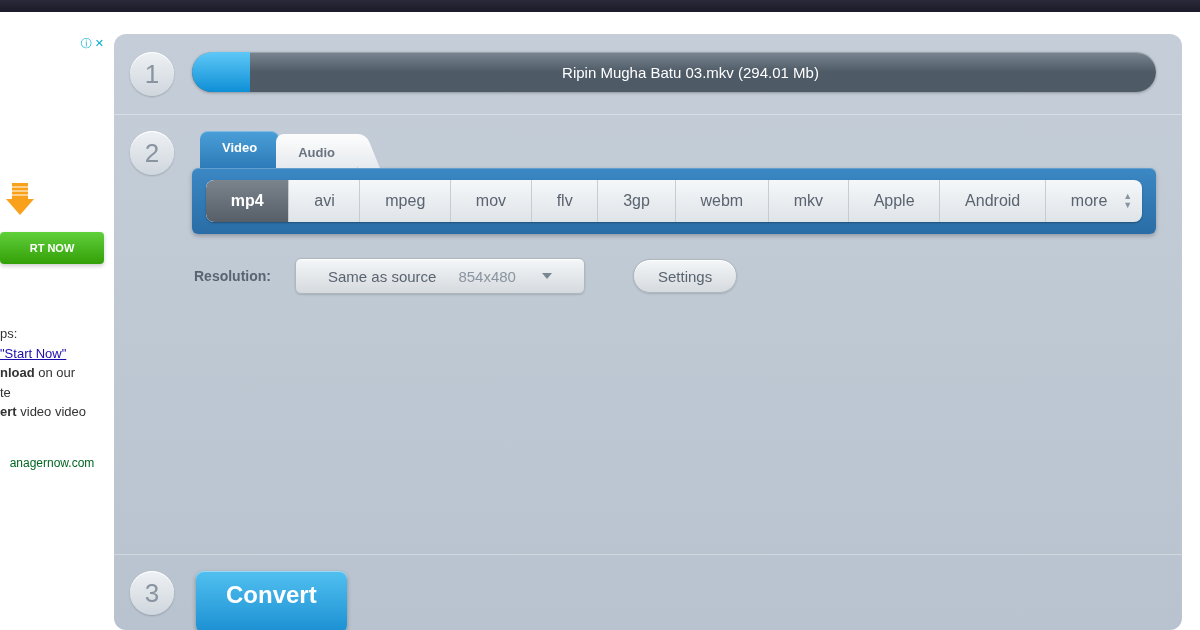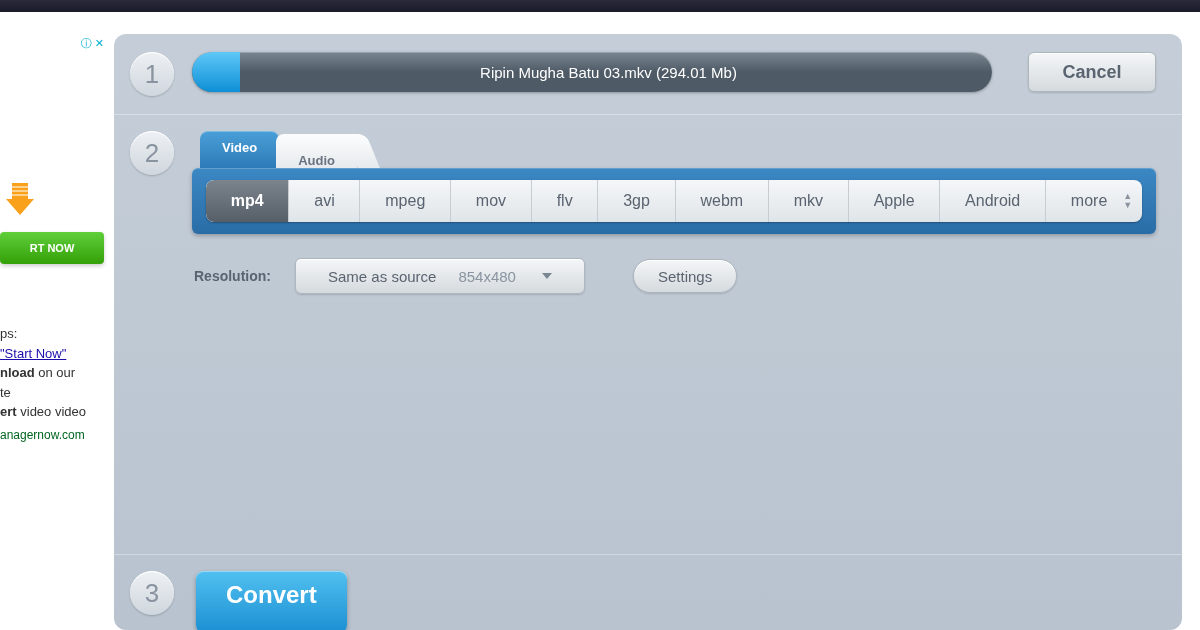--- a/index.html
+++ b/index.html
@@ -41,21 +41,21 @@
     font-weight: bold;
     font-size: 11px;
     padding: 10px 6px;
     border-radius: 4px;
     text-align: center;
     margin-bottom: 60px;
     box-shadow: 0 2px 4px rgba(0,0,0,0.2);
   }
   .ad-text { line-height: 1.5; font-size: 13px; }
   .ad-text a { color: #1a0dab; text-decoration: underline; }
-  .ad-domain { color: #006621; font-size: 12px; margin-top: 4px; }
+  .ad-domain { color: #006621; font-size: 12px; margin-top: 32px; text-align: center; }
 
   .main {
     flex: 1;
     background: linear-gradient(to bottom, #c5ced8, #b8c3cf);
     border-radius: 12px;
     margin: 22px 18px 0 4px;
     padding: 0;
     position: relative;
   }
   .step {
@@ -121,21 +121,21 @@
     background: linear-gradient(to bottom, #4a9fd8, #2d7bb8);
     color: #fff;
     box-shadow: inset 0 1px 0 rgba(255,255,255,0.3);
   }
   .tab-inactive {
     background: linear-gradient(to bottom, #fdfdfd, #e6eaee);
     color: #6a7480;
     margin-left: -3px;
     height: 34px;
     margin-top: 3px;
-    padding-top: 19px;
+    padding-top: 11px;
   }
   .tab-inactive::after{
     content:"";
     position:absolute;
     right:-16px; top:0;
     width:22px; height:100%;
     background: linear-gradient(to bottom, #fdfdfd, #e6eaee);
     transform: skewX(22deg);
     border-radius: 0 8px 0 0;
   }
@@ -247,21 +247,20 @@
   </div>
 
   <div class="main">
 
     <div class="step">
       <div class="step-num">1</div>
       <div class="step1-bar">
         <div class="step1-progress"></div>
         <div class="step1-label">Ripin Mugha Batu 03.mkv (294.01 Mb)</div>
       </div>
-      <button class="btn cancel-btn">Cancel</button>
     </div>
 
     <div class="step step2">
       <div class="step-num">2</div>
       <div class="step2-body">
         <div class="tabs">
           <div class="tab tab-active">Video</div>
           <div class="tab tab-inactive">Audio</div>
         </div>
         <div class="format-strip-wrap">

